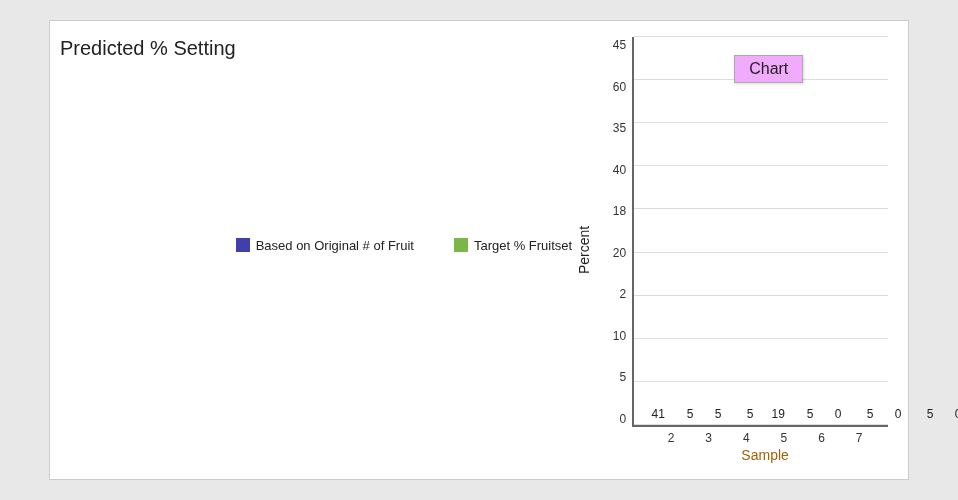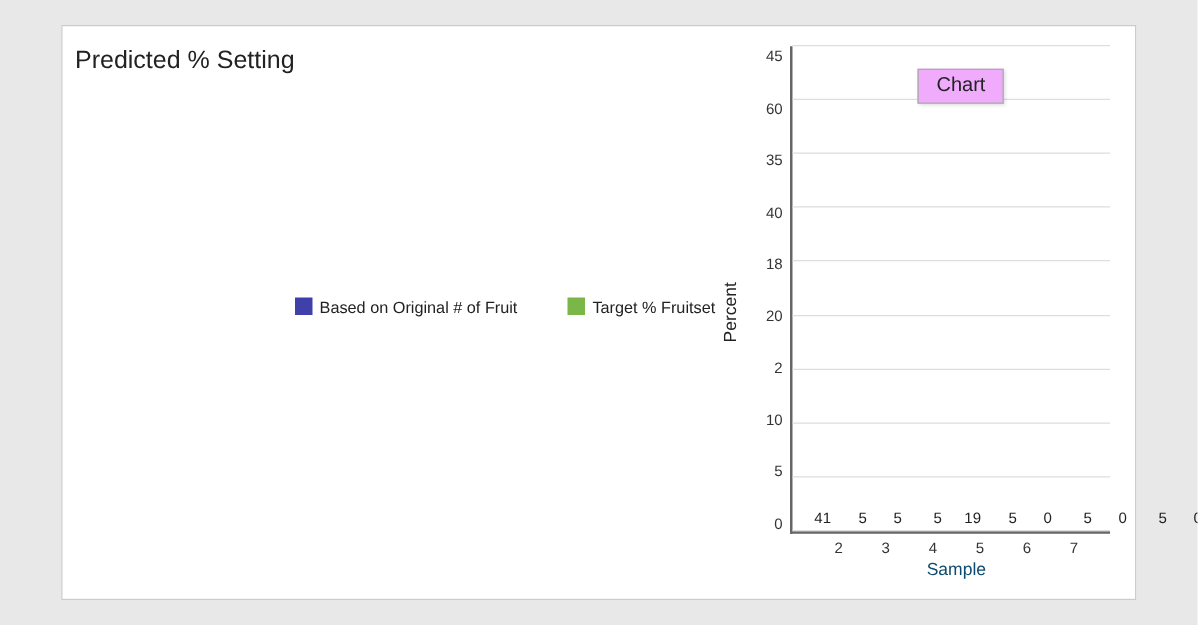--- a/index.html
+++ b/index.html
@@ -157,21 +157,21 @@
     }
     .x-tick {
       flex: 1;
       text-align: center;
       font-size: 12px;
       color: #333;
     }
     .x-axis-label {
       text-align: center;
       font-size: 14px;
-      color: #0c4a6e;
+      color: #a16207;
       padding-top: 2px;
       padding-left: 42px;
     }
     .tooltip {
       position: absolute;
       top: 18px;
       left: 100px;
       background: #f0abfc;
       border: 1px solid #aaa;
       padding: 4px 14px;

